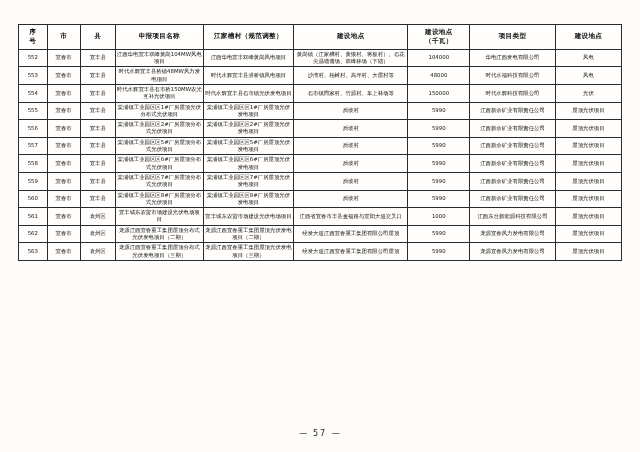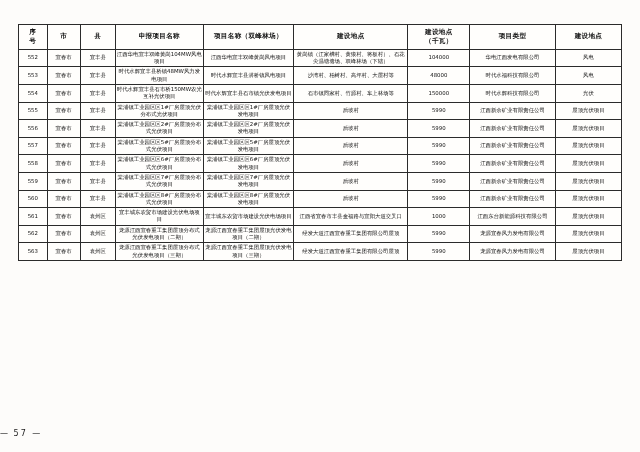--- a/index.html
+++ b/index.html
@@ -60,21 +60,21 @@
   td.site { font-size: 5.3px; }
   td.unit { font-size: 5.3px; }
   td.type { font-size: 5.8px; }
   td.name, td.adjname { font-size: 5.4px; text-align: center; }
 
   .footer {
     position: absolute;
     left: 0;
     right: 0;
     bottom: 14px;
-    text-align: left;
+    text-align: center;
     font-size: 8px;
     letter-spacing: 2px;
     color: #222;
   }
   .footer .dash { letter-spacing: 1px; }
 </style>
 </head>
 <body>
 
 <div class="page">
@@ -93,21 +93,21 @@
     </colgroup>
     <thead>
       <tr>
         <th>
           <span class="th-line">序</span>
           <span class="th-line">号</span>
         </th>
         <th>市</th>
         <th>县</th>
         <th>申报项目名称</th>
-        <th>项目名称（双峰林场）</th>
+        <th>江家槽村（规范调整）</th>
         <th>建设地点</th>
         <th>
           <span class="th-line">建设地点</span>
           <span class="th-line">（千瓦）</span>
         </th>
         <th>项目类型</th>
         <th>建设地点</th>
       </tr>
     </thead>
     <tbody>

